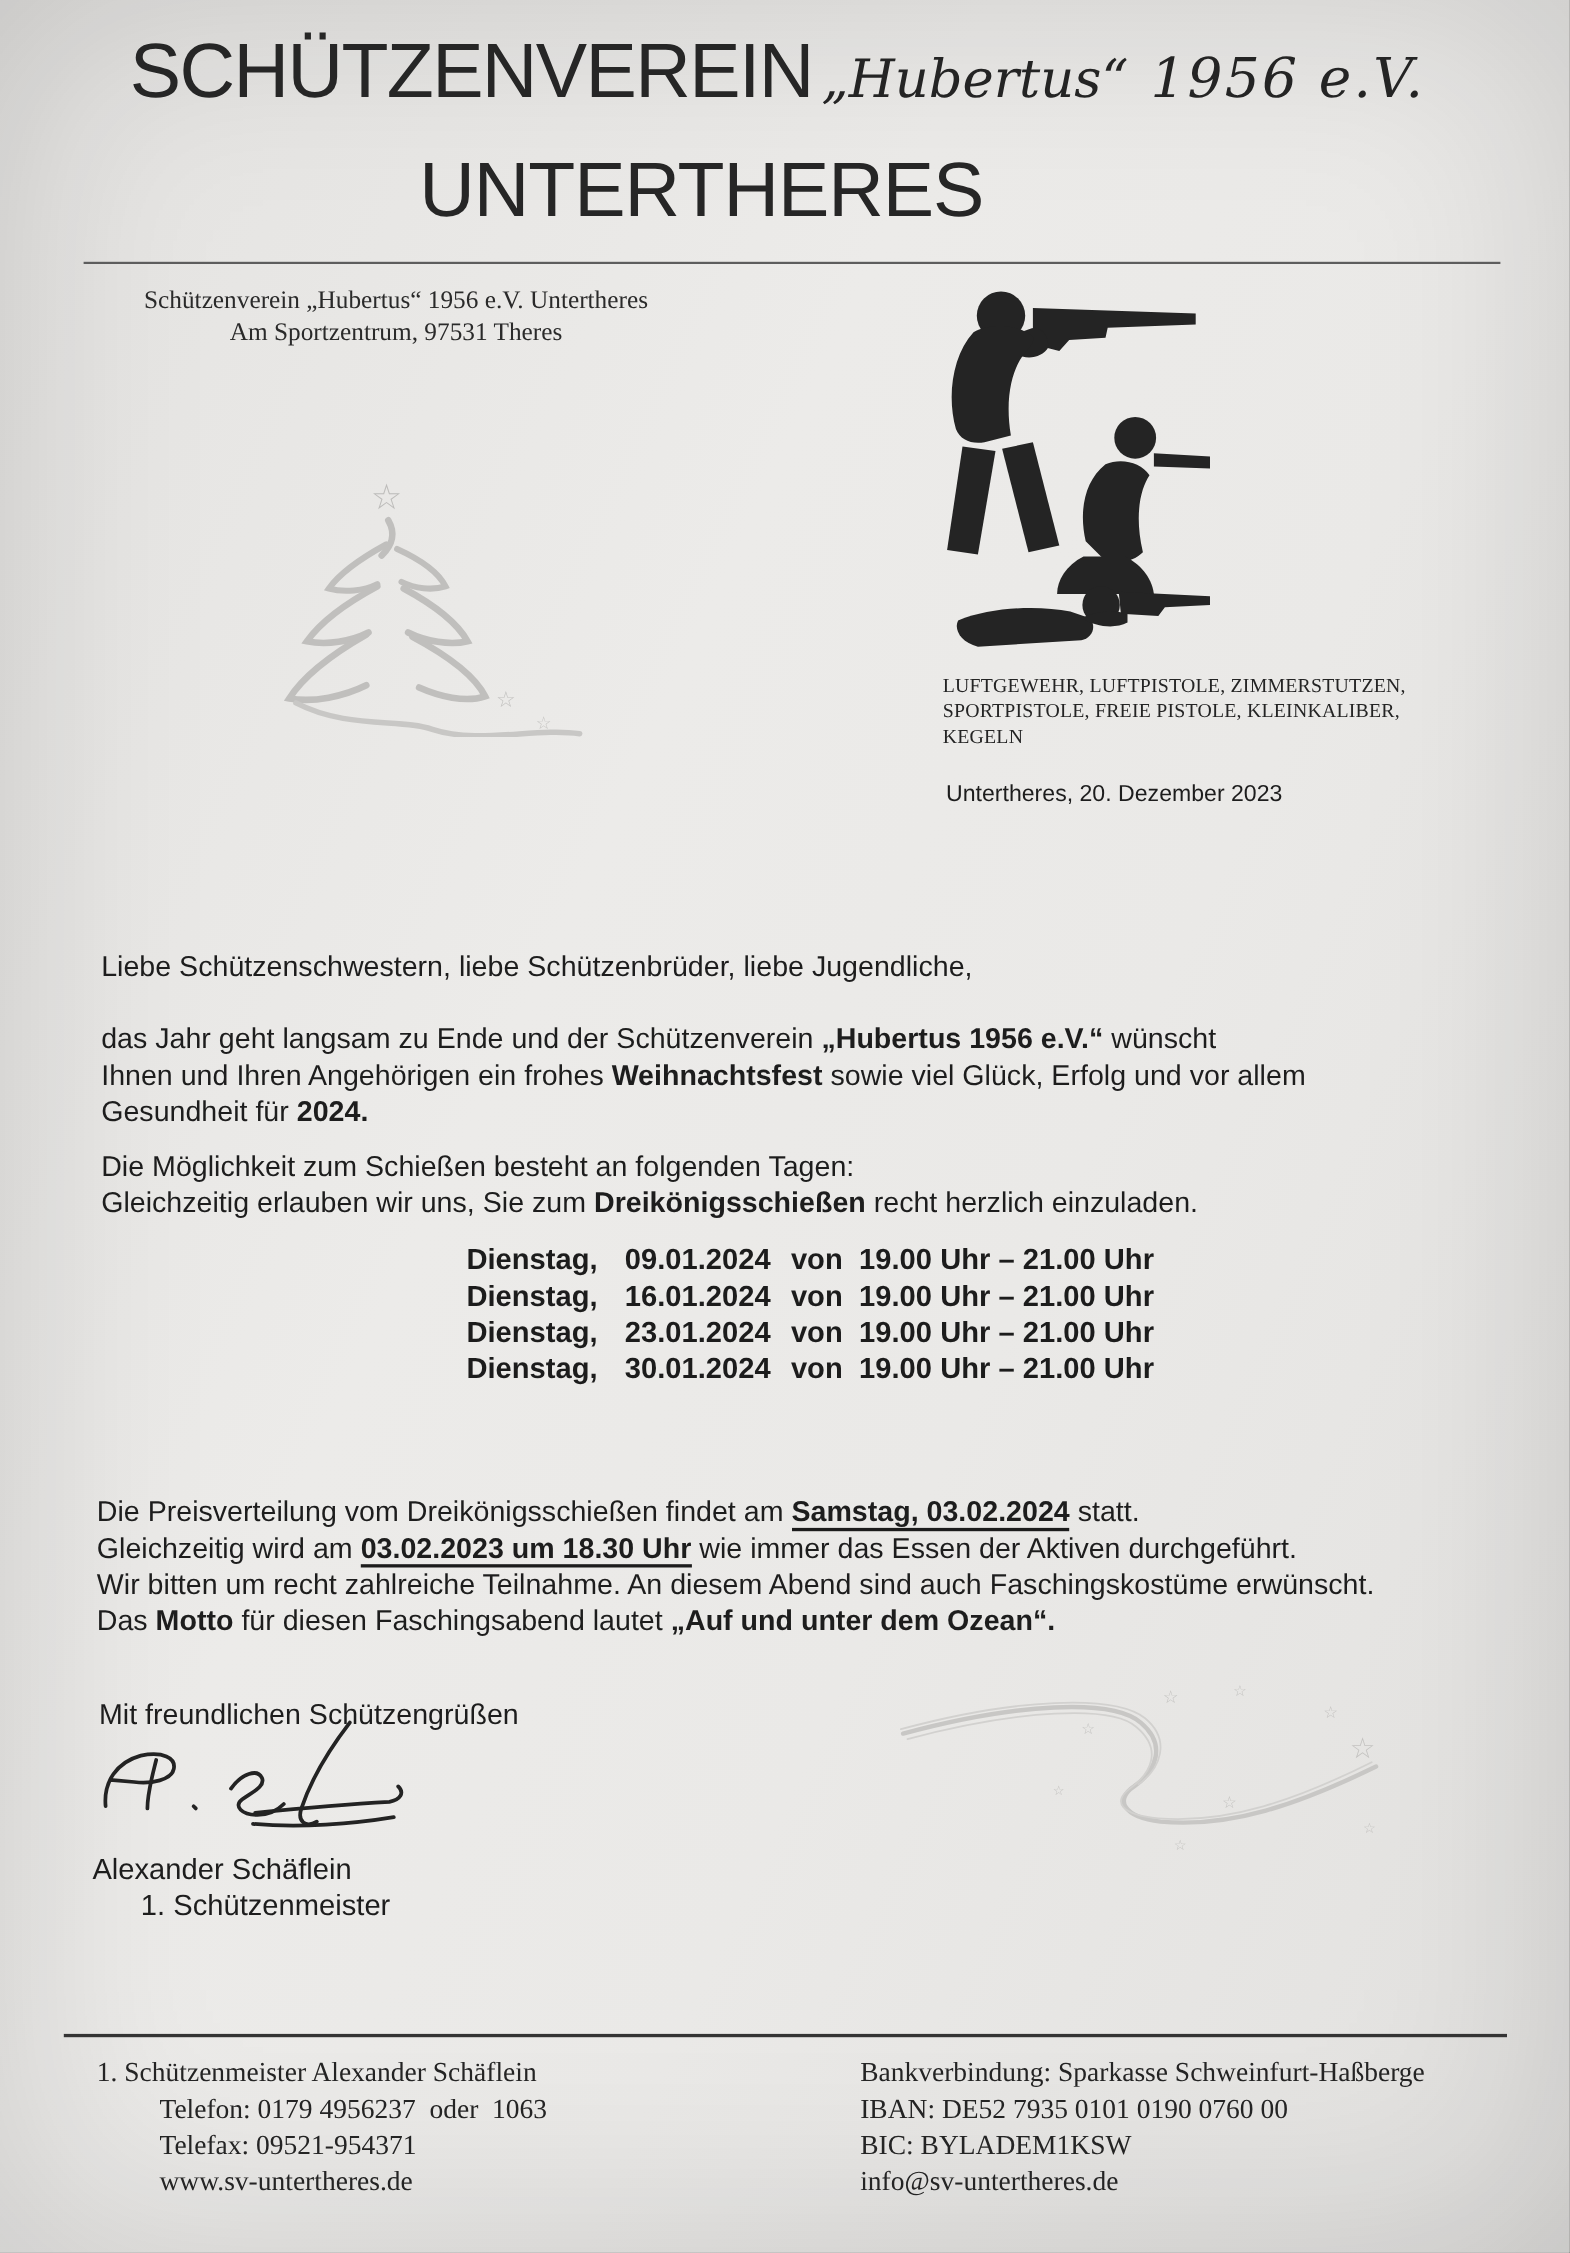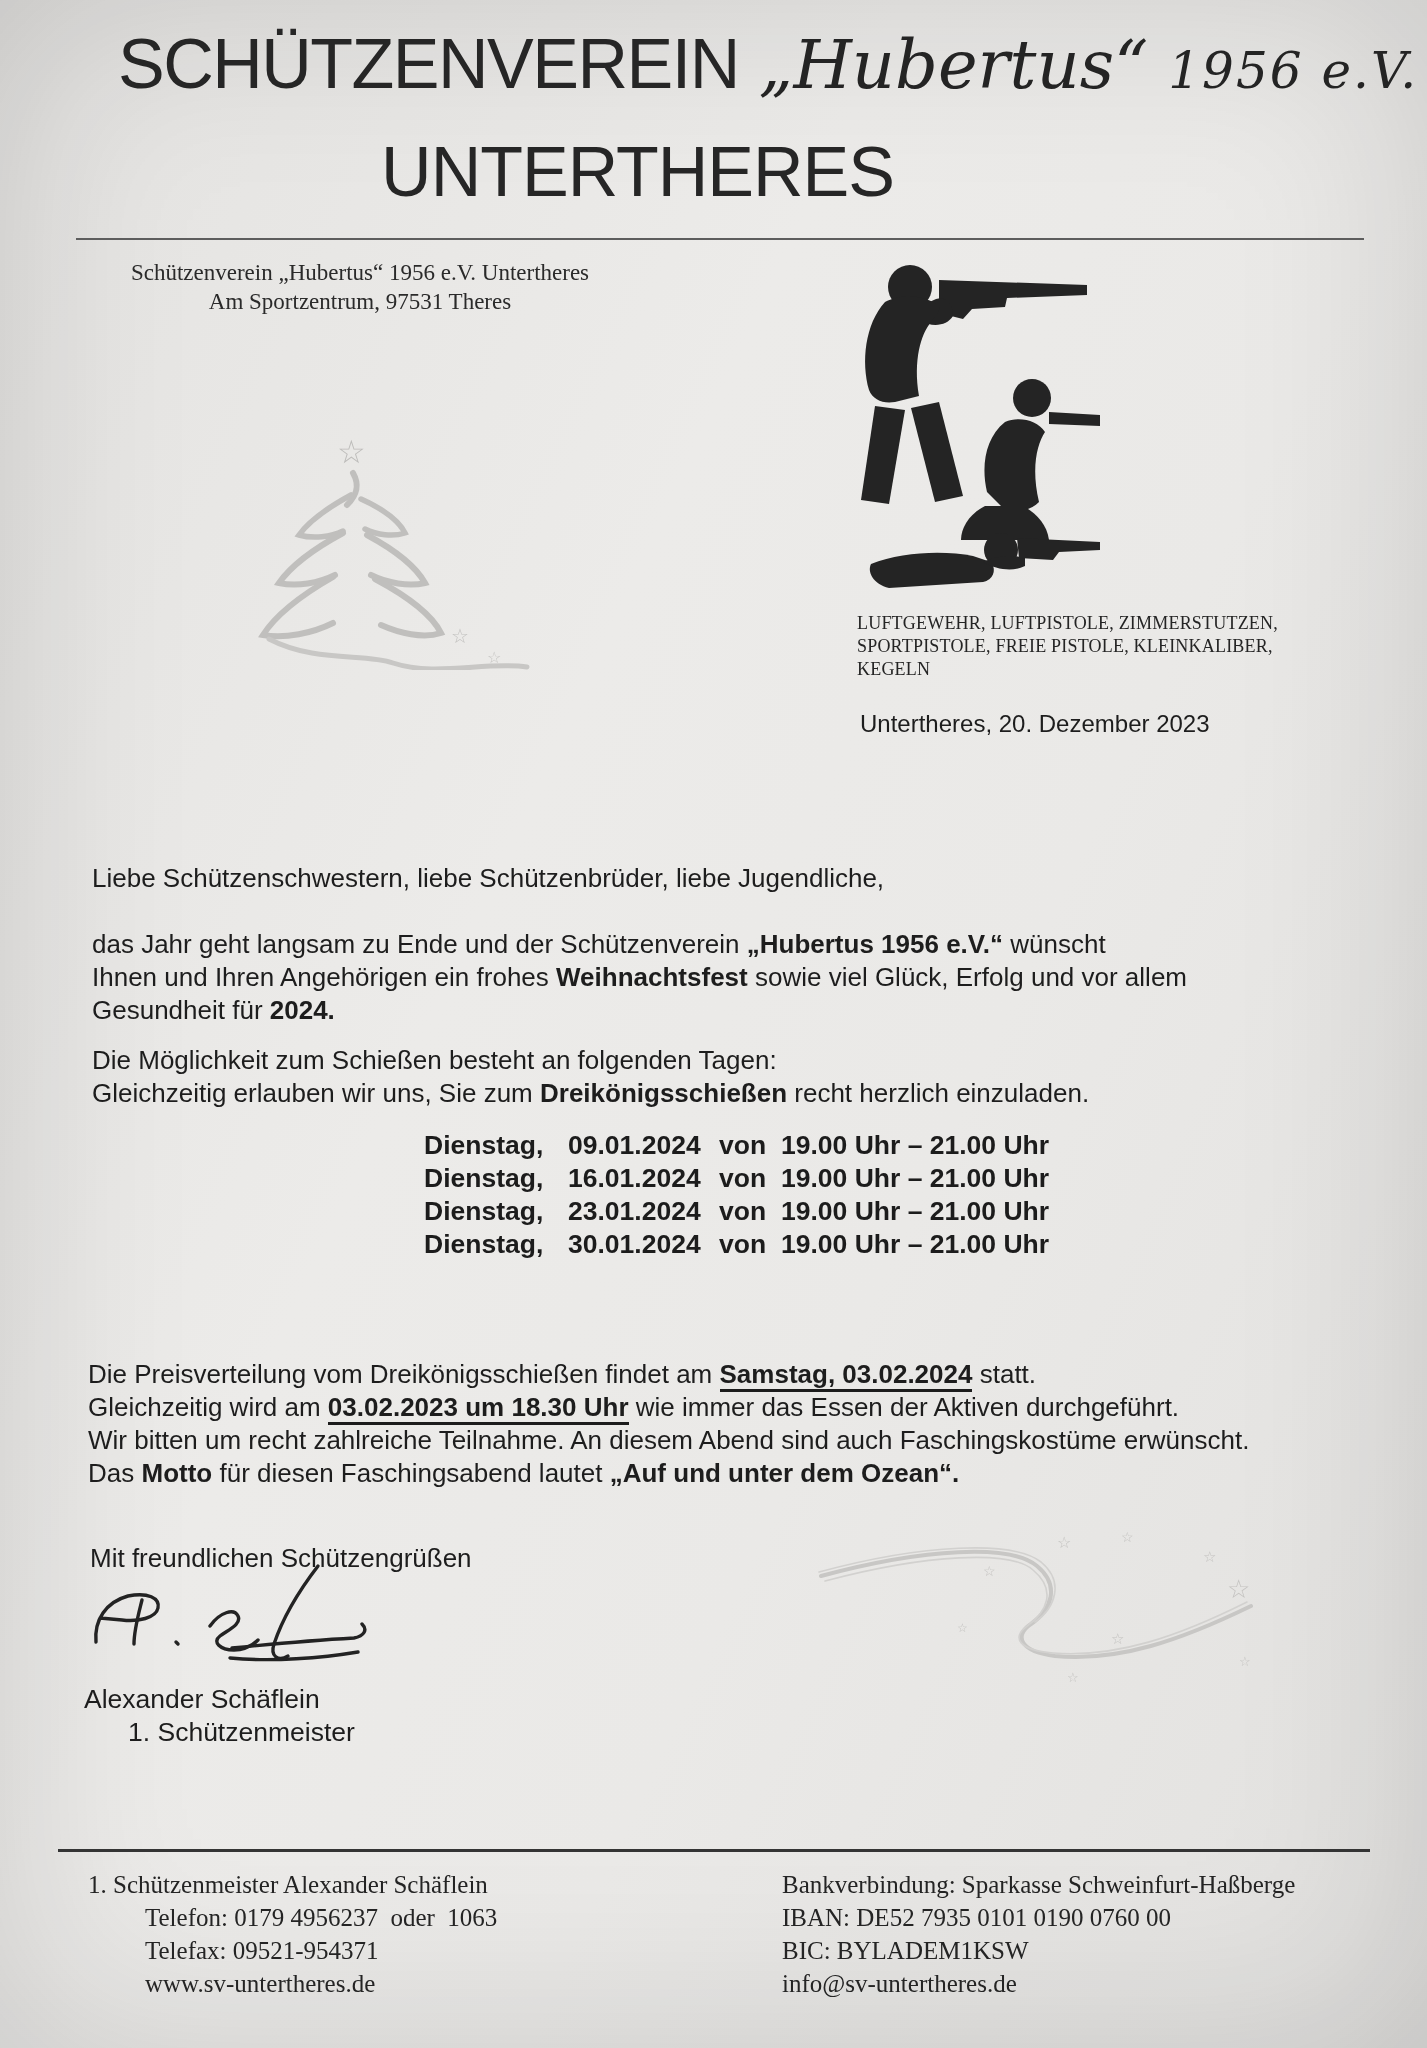--- a/index.html
+++ b/index.html
@@ -6,36 +6,36 @@
   .page{
     position:relative;width:1427px;height:2048px;overflow:hidden;
     background:linear-gradient(115deg,#e4e3e1 0%,#eceBe9 38%,#eaE9e7 62%,#e2e1df 100%);
     background-color:#e9e8e6;
     font-family:"Liberation Sans",sans-serif;color:#1f1f1f;
   }
   .vignette{position:absolute;inset:0;box-shadow:inset 0 0 200px rgba(0,0,0,.14);pointer-events:none;}
   
   .brand{position:absolute;left:118px;top:24px;white-space:nowrap;}
   .club-word{font-size:70px;letter-spacing:-1.5px;color:#262626;}
-  .club-script{font-family:"DejaVu Serif",serif;font-style:italic;font-size:67px;margin-left:20px;color:#242424;}
+  .club-script{font-family:"DejaVu Serif",serif;font-style:italic;font-size:48px;margin-left:8px;color:#242424;}
   .club-year{font-family:"DejaVu Serif",serif;font-style:italic;font-size:50px;margin-left:20px;letter-spacing:2px;color:#242424;}
   .place{position:absolute;left:0;top:132px;width:1275px;text-align:center;font-size:70px;letter-spacing:-1px;color:#262626;}
   .rule{position:absolute;background:#5d5d5d;}
   .top-rule{left:76px;top:238px;width:1288px;height:2px;}
   .sender{position:absolute;left:100px;top:258px;width:520px;text-align:center;
           font-family:"Liberation Serif",serif;font-size:23px;line-height:29px;color:#2a2a2a;}
   
   .shooters{position:absolute;left:855px;top:240px;}
   .tree{position:absolute;left:225px;top:425px;}
   .swirl{position:absolute;left:815px;top:1532px;}
   .signature{position:absolute;left:82px;top:1556px;}
   
   .disciplines{position:absolute;left:857px;top:612px;font-family:"Liberation Serif",serif;
                font-size:18px;line-height:23px;color:#242424;letter-spacing:.2px;}
-  .dateline{position:absolute;left:860px;top:710px;font-size:24px;color:#1d1d1d;}
+  .dateline{position:absolute;left:860px;top:710px;font-size:21px;color:#1d1d1d;}
   
   .bodytext{position:absolute;left:92px;font-size:26px;color:#1d1d1d;margin-top:41px;}
   .line{height:33px;white-space:nowrap;}
   .b{font-weight:bold;}
   .u{border-bottom:3px solid #1c1c1c;}
   .salutation{top:822px;}
   .para-year{top:888px;}
   .para-invite{top:1004px;}
   .schedule{position:absolute;left:424px;top:1130px;font-weight:bold;font-size:26.5px;color:#1c1c1c;}
   .srow{height:33px;white-space:nowrap;}

